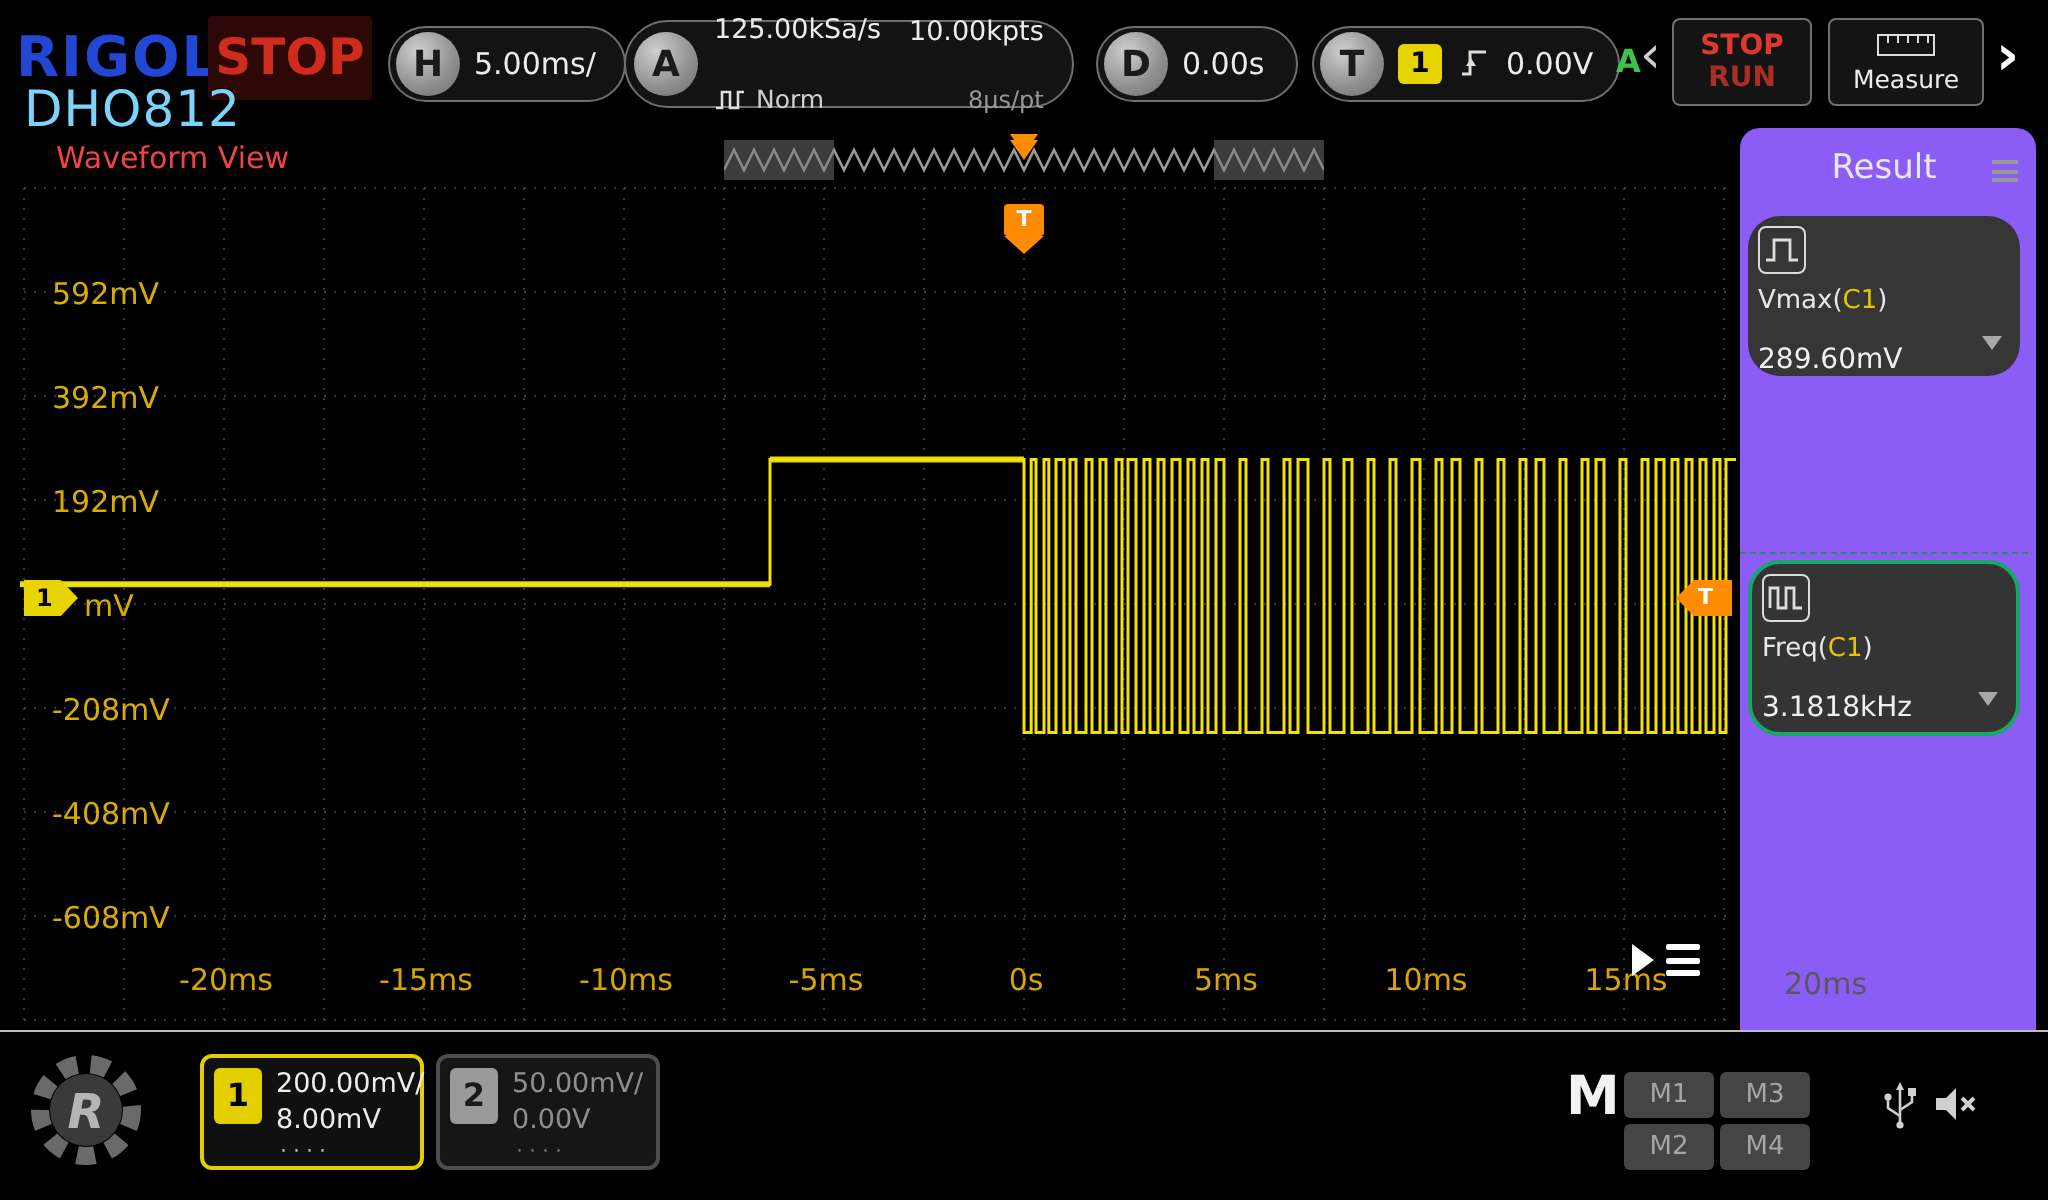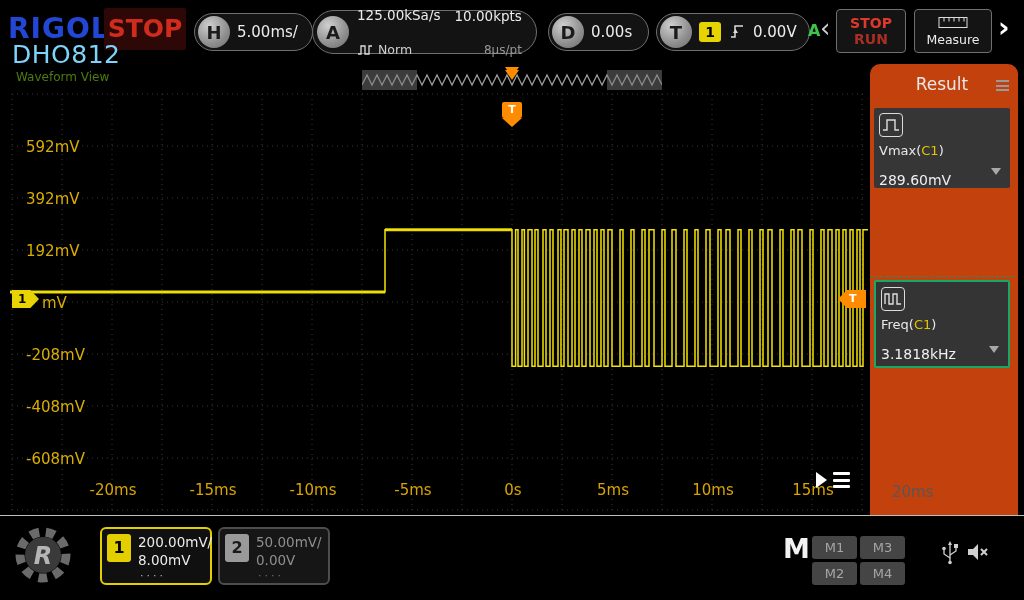--- a/index.html
+++ b/index.html
@@ -31,21 +31,21 @@
   #nav-left{left:820px;top:13px;font-size:26px;color:#cfcfcf}
   #nav-right{left:998px;top:11px;font-size:28px;font-weight:bold;color:#fff}
   .hdrbtn{border:1px solid #6f6f6f;border-radius:4px;background:#141414;position:absolute;
     display:flex;flex-direction:column;align-items:center;justify-content:center}
   #stoprun{left:836px;top:9px;width:70px;height:44px;gap:1px}
   #stoprun .s1{color:#e0392b;font-weight:bold;font-size:14px;line-height:15px}
   #stoprun .s2{color:#a92f23;font-weight:bold;font-size:14px;line-height:15px}
   #measure-btn{left:914px;top:9px;width:78px;height:44px;gap:3px}
   #measure-btn span{font-size:12.5px;color:#ececec}
   #model{left:12px;top:40px;font-size:25px;color:#7dd3fc;letter-spacing:0.5px}
-  #view-tab{left:16px;top:70px;font-size:12px;color:#4d7c0f}
+  #view-tab{left:28px;top:70px;font-size:15px;color:#ef4444}
   
   #preview{left:362px;top:70px;width:300px;height:20px}
   #pv-tri{position:absolute;left:143px;top:0;width:0;height:0;
     border-left:7px solid transparent;border-right:7px solid transparent;border-top:10px solid #ff8c00}
   
   #plot{left:10px;top:92px;width:858px;height:420px}
   .grid{stroke:#383838;stroke-width:1;stroke-dasharray:1 4}
   .wave{stroke:#f2e205;fill:none;stroke-width:1.5}
   .wavethick{stroke:#f2e205;stroke-width:3;opacity:.95}
   .ylab{position:absolute;left:16px;font-size:15px;color:#d9ad00}
@@ -62,26 +62,26 @@
     border-left:10px solid transparent;border-right:10px solid transparent;border-top:9px solid #ff8c00}
   #top-tri{left:505px;top:67px;width:0;height:0;border-left:7px solid transparent;
     border-right:7px solid transparent;border-top:10px solid #ff8c00;z-index:21}
   #menu-toggle{position:absolute;left:806px;top:380px;display:flex;align-items:center;gap:6px}
   #menu-toggle .arr{width:0;height:0;border-top:8px solid transparent;
     border-bottom:8px solid transparent;border-left:11px solid #fff}
   #menu-toggle .bars{display:flex;flex-direction:column;gap:3.5px}
   #menu-toggle .bars div{width:17px;height:3px;background:#fff;border-radius:1px}
   #bottom-line{left:0;top:515px;width:1024px;height:1px;background:#bdbdbd;z-index:12}
   
-  #panel{left:870px;top:64px;width:148px;height:452px;background:#c2410c;
+  #panel{left:870px;top:64px;width:148px;height:452px;background:#8b5cf6;
     border-radius:10px 10px 0 0;z-index:10}
   #panel-title{position:absolute;left:0;top:10px;width:144px;text-align:center;font-size:17px;color:#e8e8e8}
   .hamb{position:absolute;right:9px;top:16px;display:flex;flex-direction:column;gap:2.5px}
   .hamb div{width:13px;height:2px;background:#9a9a9a}
-  .mcard{position:absolute;left:4px;width:136px;background:#363636;border-radius:2px;padding:5px;z-index:2}
+  .mcard{position:absolute;left:4px;width:136px;background:#363636;border-radius:16px;padding:5px;z-index:2}
   .micon{width:24px;height:24px;border:1.5px solid #dcdcdc;border-radius:4px;
     display:flex;align-items:center;justify-content:center}
   .mlabel{margin-top:6px;font-size:13px;color:#e8e8e8}
   .mlabel .ch{color:#e6c400}
   .mvalue{margin-top:14px;font-size:14px;color:#f0f0f0}
   .caret{position:absolute;right:9px;bottom:13px;width:0;height:0;
     border-left:5px solid transparent;border-right:5px solid transparent;border-top:7px solid #a8a8a8}
   #card-1{top:44px;height:80px}
   #card-2{top:128px;height:80px}
   #card-3{top:216px;height:88px;border:2px solid #17a868;background:#343434}

